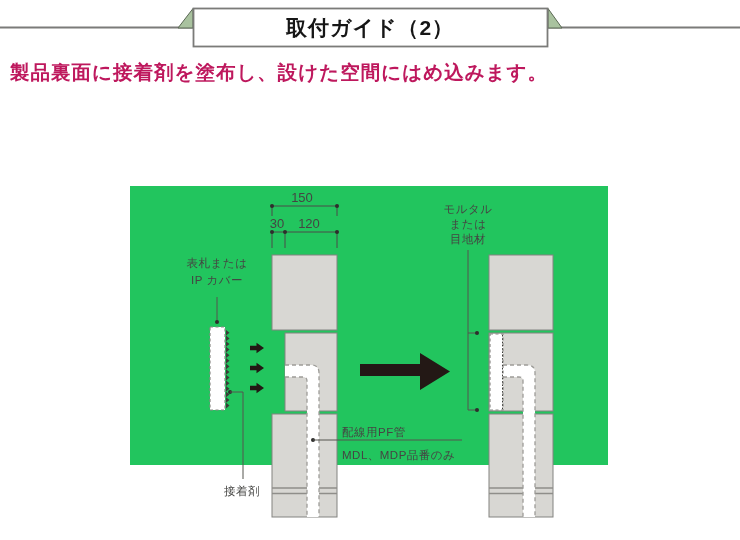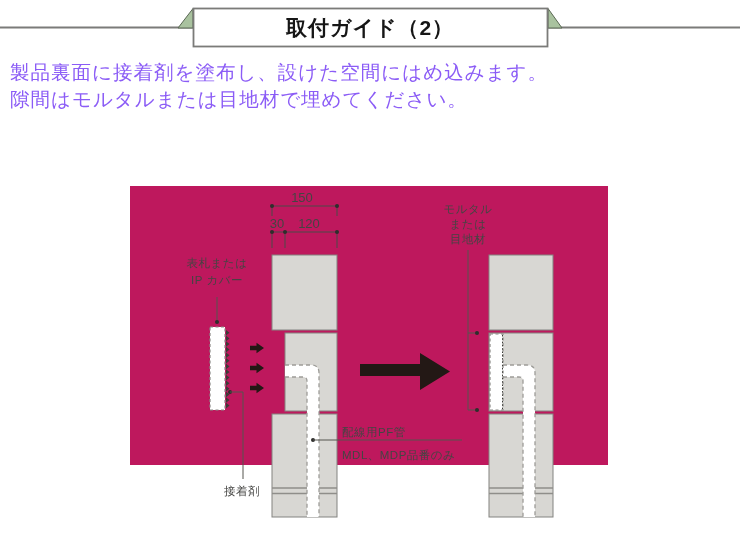--- a/index.html
+++ b/index.html
@@ -9,25 +9,25 @@
   }
   
   .banner-svg{position:absolute;left:0;top:0;}
   .banner-title{
     font-family:"Liberation Sans",sans-serif;
     font-size:21px;font-weight:bold;fill:#161616;letter-spacing:1px;
   }
   
   .intro{position:absolute;left:10px;top:59px;width:726px;}
   .intro-line{
-    font-size:19.5px;line-height:26.5px;font-weight:400;color:#8b5cf6;
+    font-size:19.5px;line-height:26.5px;font-weight:700;color:#be185d;
     letter-spacing:1px;white-space:nowrap;
   }
   
-  .panel{position:absolute;left:130px;top:186px;width:478px;height:279px;background:#be185d;}
+  .panel{position:absolute;left:130px;top:186px;width:478px;height:279px;background:#22c55e;}
   .panel svg{display:block;}
   text{font-family:"Liberation Sans",sans-serif;}
   .dim-text{font-size:13px;fill:#454543;}
   .lbl-text{font-size:11.5px;fill:#454543;letter-spacing:0.5px;}
   .wall{fill:#d8d7d3;stroke:#838380;stroke-width:1;}
   .joint{stroke:#8f8e8a;stroke-width:1.6;}
   .pipe-fill{fill:#ffffff;stroke:none;}
   .pipe-edge{fill:none;stroke:#9d9c98;stroke-width:1.3;stroke-dasharray:4 3;}
   .plate{fill:#ffffff;stroke:#8a8985;stroke-width:1.2;stroke-dasharray:3 2.5;}
   .dimline{stroke:#4a4a48;stroke-width:1;}
@@ -45,21 +45,20 @@
   <svg class="banner-svg" width="740" height="54" viewBox="0 0 740 54">
     <rect x="0" y="26.5" width="740" height="2" fill="#7b7b79"></rect>
     <polygon points="178,28 193,8.5 193,28" fill="#a9c29f" stroke="#5a6854" stroke-width="1"></polygon>
     <polygon points="548,8.5 548,28 562,28" fill="#a9c29f" stroke="#5a6854" stroke-width="1"></polygon>
     <rect x="193.5" y="8.5" width="354" height="38" fill="#ffffff" stroke="#7b7b79" stroke-width="1.8"></rect>
     <text x="370" y="35" text-anchor="middle" class="banner-title">取付ガイド（2）</text>
   </svg>
 
   <div class="intro">
     <div class="intro-line">製品裏面に接着剤を塗布し、設けた空間にはめ込みます。</div>
-    <div class="intro-line">隙間はモルタルまたは目地材で埋めてください。</div>
   </div>
 
   <div class="panel">
     <svg width="478" height="339" viewBox="0 0 478 339">
 
       <g>
         <text x="172" y="16" text-anchor="middle" class="dim-text">150</text>
         <line x1="142" y1="20" x2="207" y2="20" class="dimline"></line>
         <line x1="142" y1="20" x2="142" y2="30" class="dimline"></line>
         <line x1="207" y1="20" x2="207" y2="30" class="dimline"></line>

